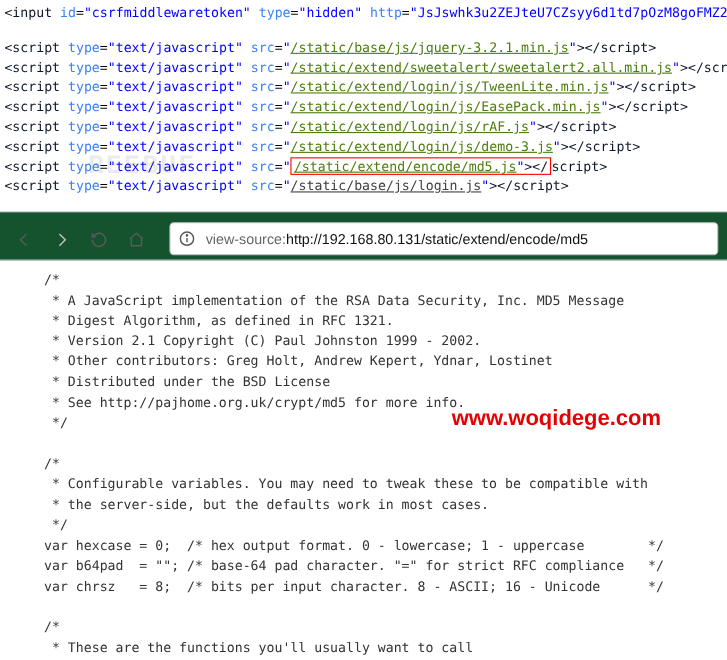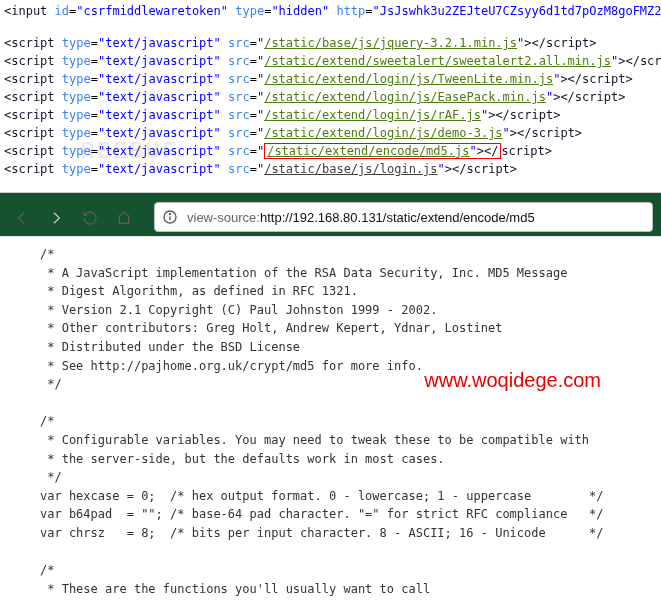--- a/index.html
+++ b/index.html
@@ -22,21 +22,21 @@
   .nav-btn svg { width: 16px; height: 16px; }
   
   .urlbar { flex: 1; display: flex; align-items: center; height: 30px; border: 1px solid #bfbfbf; border-radius: 4px; margin-left: 10px; padding: 0 6px; background: #fff; }
   .urlbar .info-icon { width: 18px; height: 18px; margin-right: 8px; display: flex; align-items: center; justify-content: center; }
   .urlbar .url-text { font-family: Arial, sans-serif; font-size: 13px; white-space: nowrap; overflow: hidden; }
   .urlbar .proto { color: #666; }
   .urlbar .path { color: #111; }
   
   .source-body { padding: 8px 12px 12px 40px; font-family: monospace; font-size: 12px; line-height: 1.55; white-space: pre; color: #333; }
   
-  .overlay-link { position: absolute; right: 60px; top: 369px; font-family: Arial, sans-serif; color: #e60000; font-size: 20px; font-weight: 400; }
+  .overlay-link { position: absolute; right: 60px; top: 369px; font-family: Arial, sans-serif; color: #e60000; font-size: 20px; font-weight: 700; }
   
   .nowrap { white-space: nowrap; }
 </style>
 </head>
 <body>
 
 <div class="top-source" id="top-source-container" style="position:relative;">
     <div class="nowrap"><span class="tag">&lt;input</span> <span class="attr-name">id</span>=<span class="attr-val">"csrfmiddlewaretoken"</span> <span class="attr-name">type</span>=<span class="attr-val">"hidden"</span> <span class="attr-name">http</span>=<span class="attr-val">"JsJswhk3u2ZEJteU7CZsyy6d1td7pOzM8goFMZ2uMWJoWYpnzgznSbbqGkIXE1T8'</span></div>
     <div style="height:14px"></div>
     <div class="nowrap"><span class="tag">&lt;script</span> <span class="attr-name">type</span>=<span class="attr-val">"text/javascript"</span> <span class="attr-name">src</span>=<span class="attr-val">"</span><span class="link-val">/static/base/js/jquery-3.2.1.min.js</span><span class="attr-val">"</span><span class="tag">&gt;&lt;/</span><span class="tag">script&gt;</span></div>

